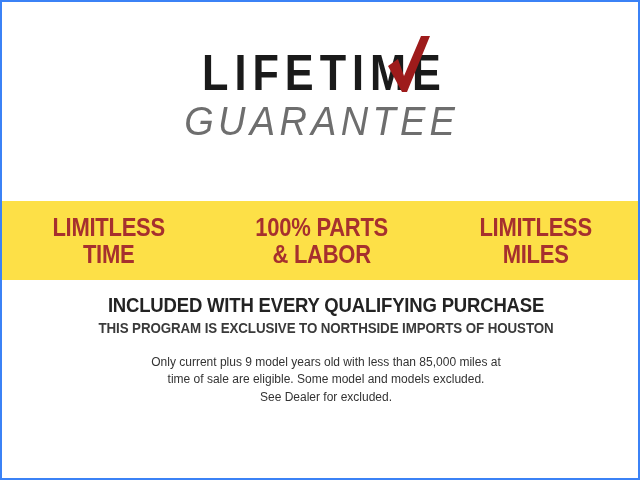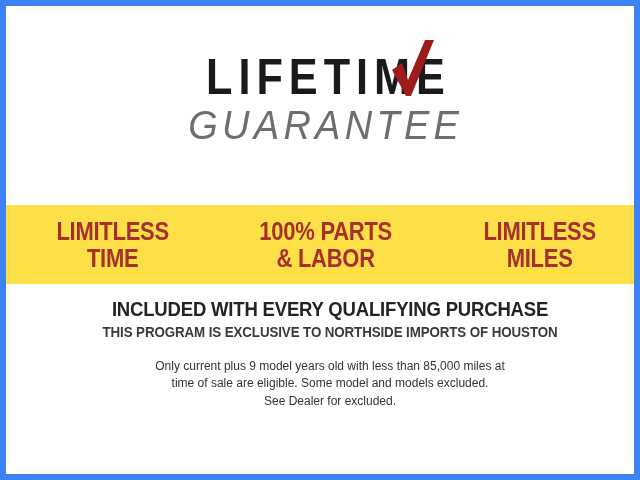--- a/index.html
+++ b/index.html
@@ -9,21 +9,21 @@
   }
   body {
     font-family: "Liberation Sans", sans-serif;
   }
   #ad {
     position: relative;
     width: 640px;
     height: 480px;
     background: #ffffff;
     box-sizing: border-box;
-    border: 6px solid #3b82f6;
+    border: 2px solid #3b82f6;
     overflow: hidden;
   }
 
   
   .logo-block {
     position: absolute;
     left: 0;
     top: 48px;
     width: 640px;
     text-align: center;

